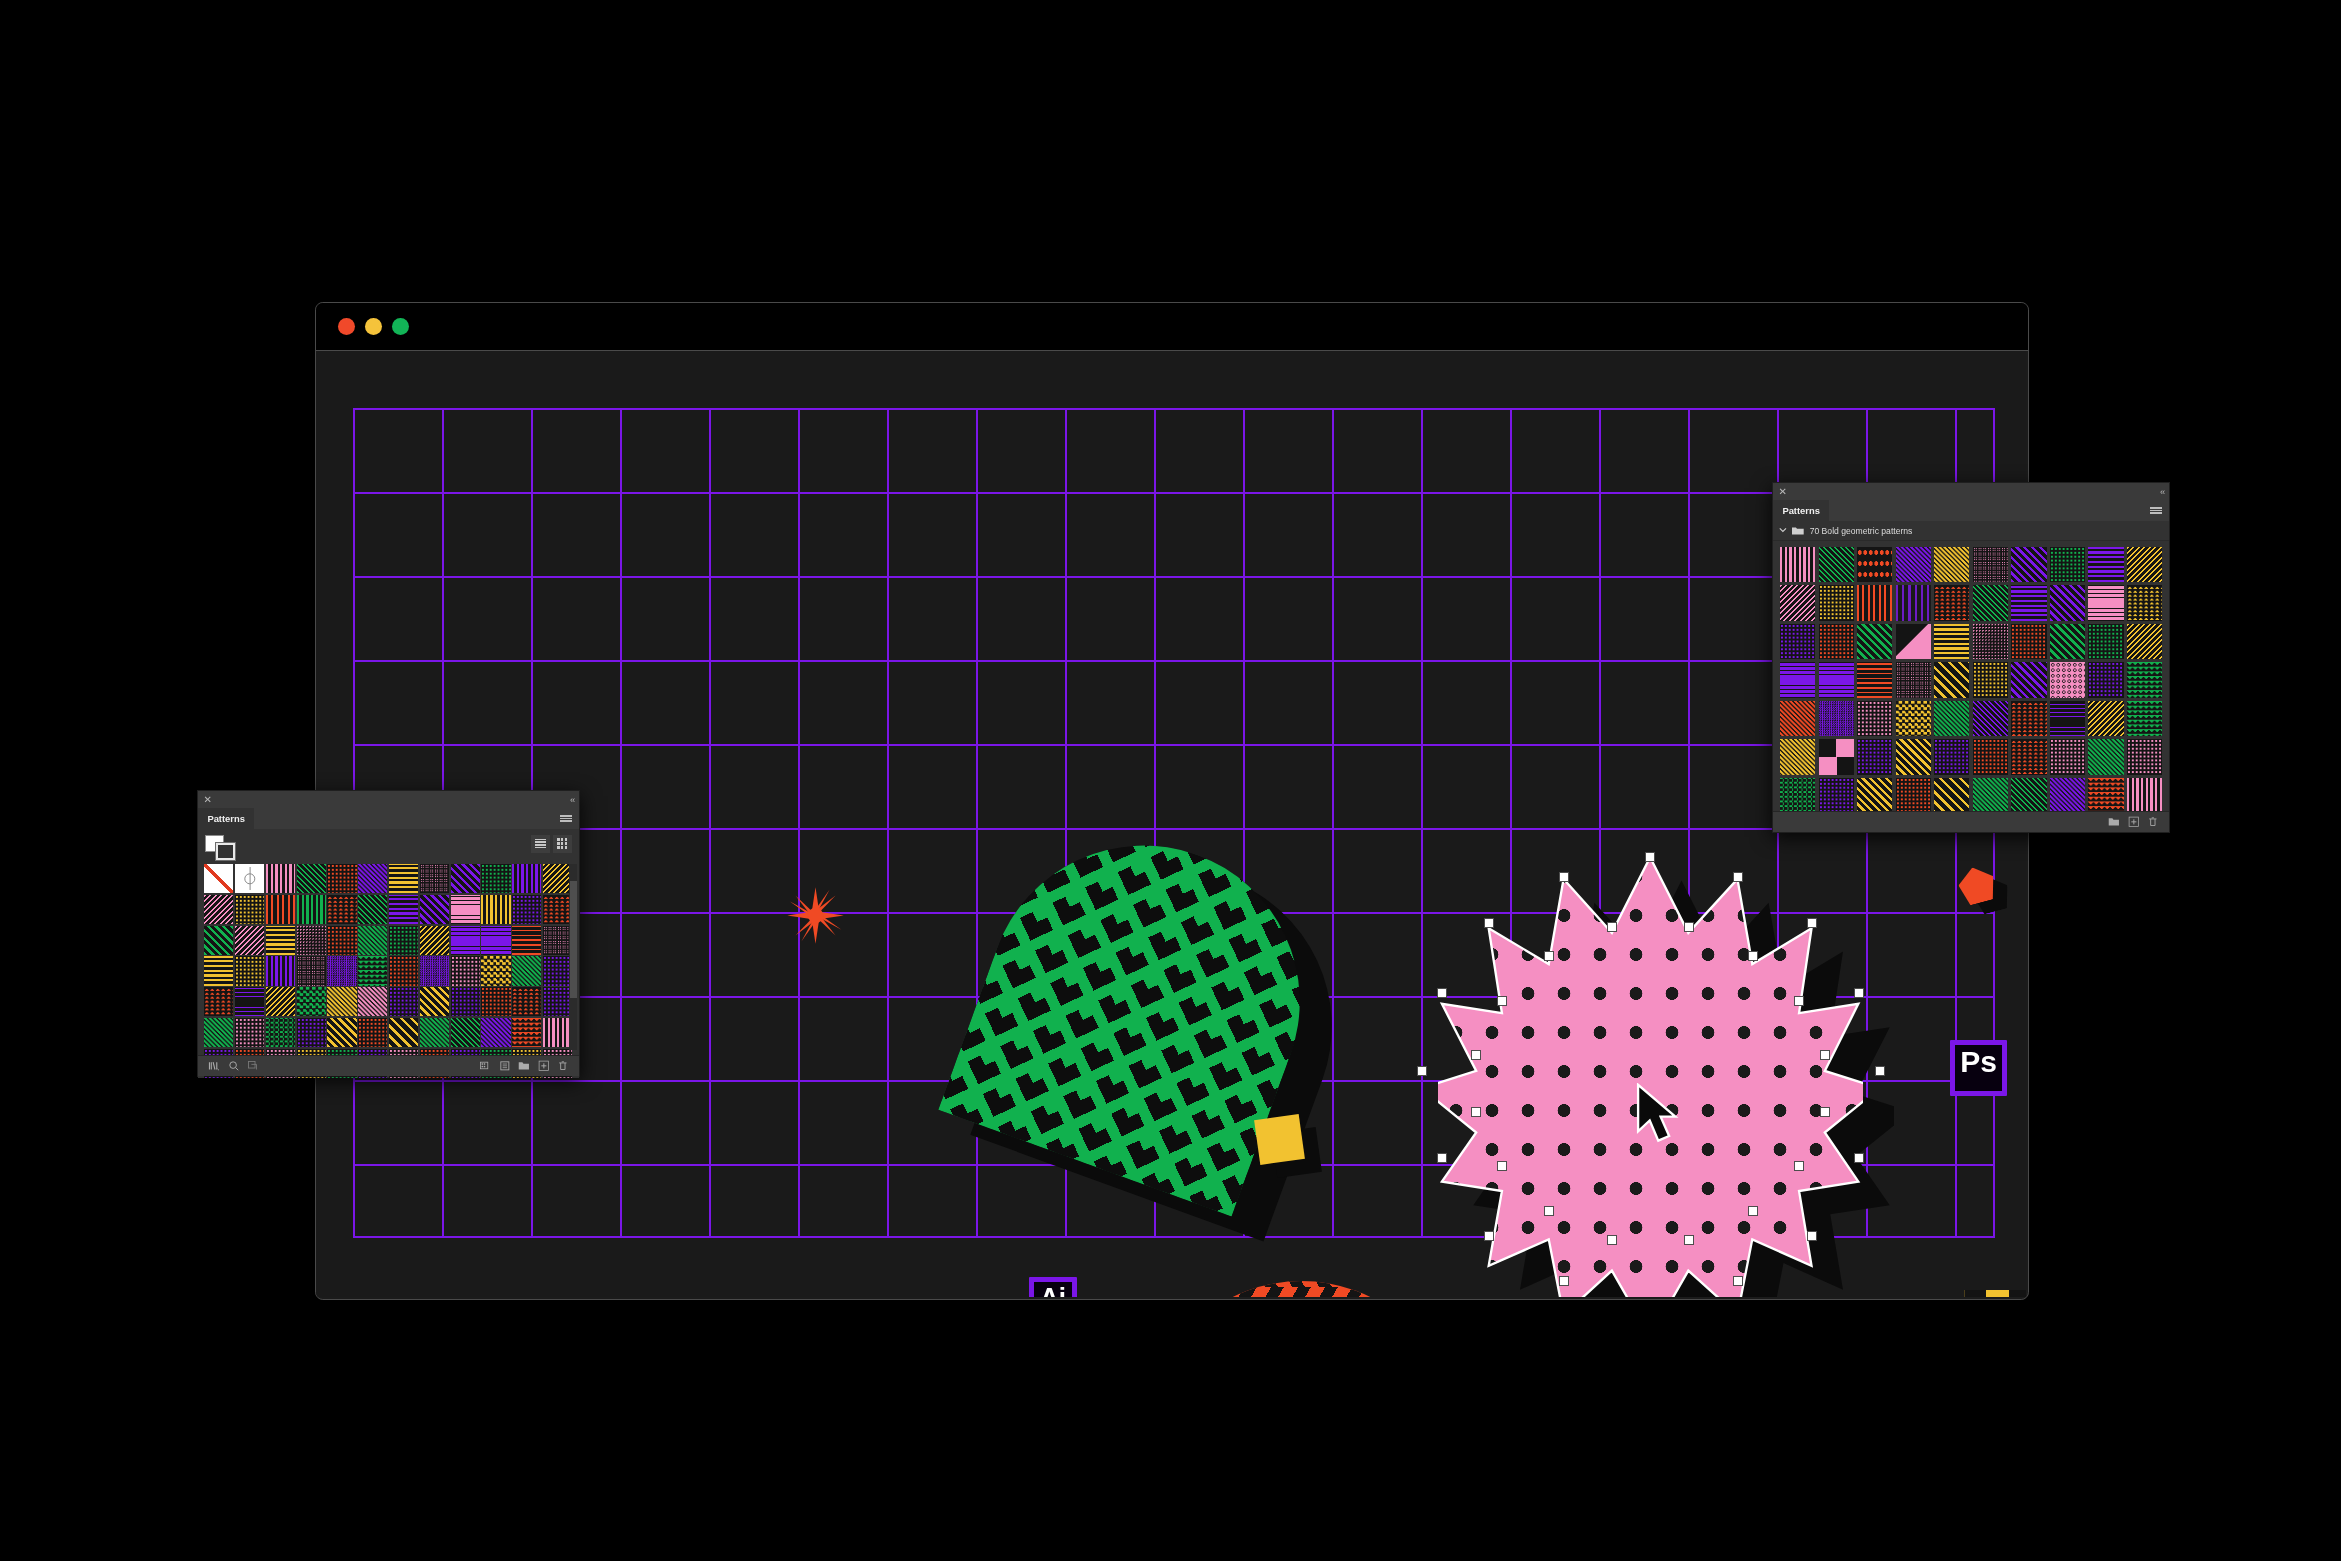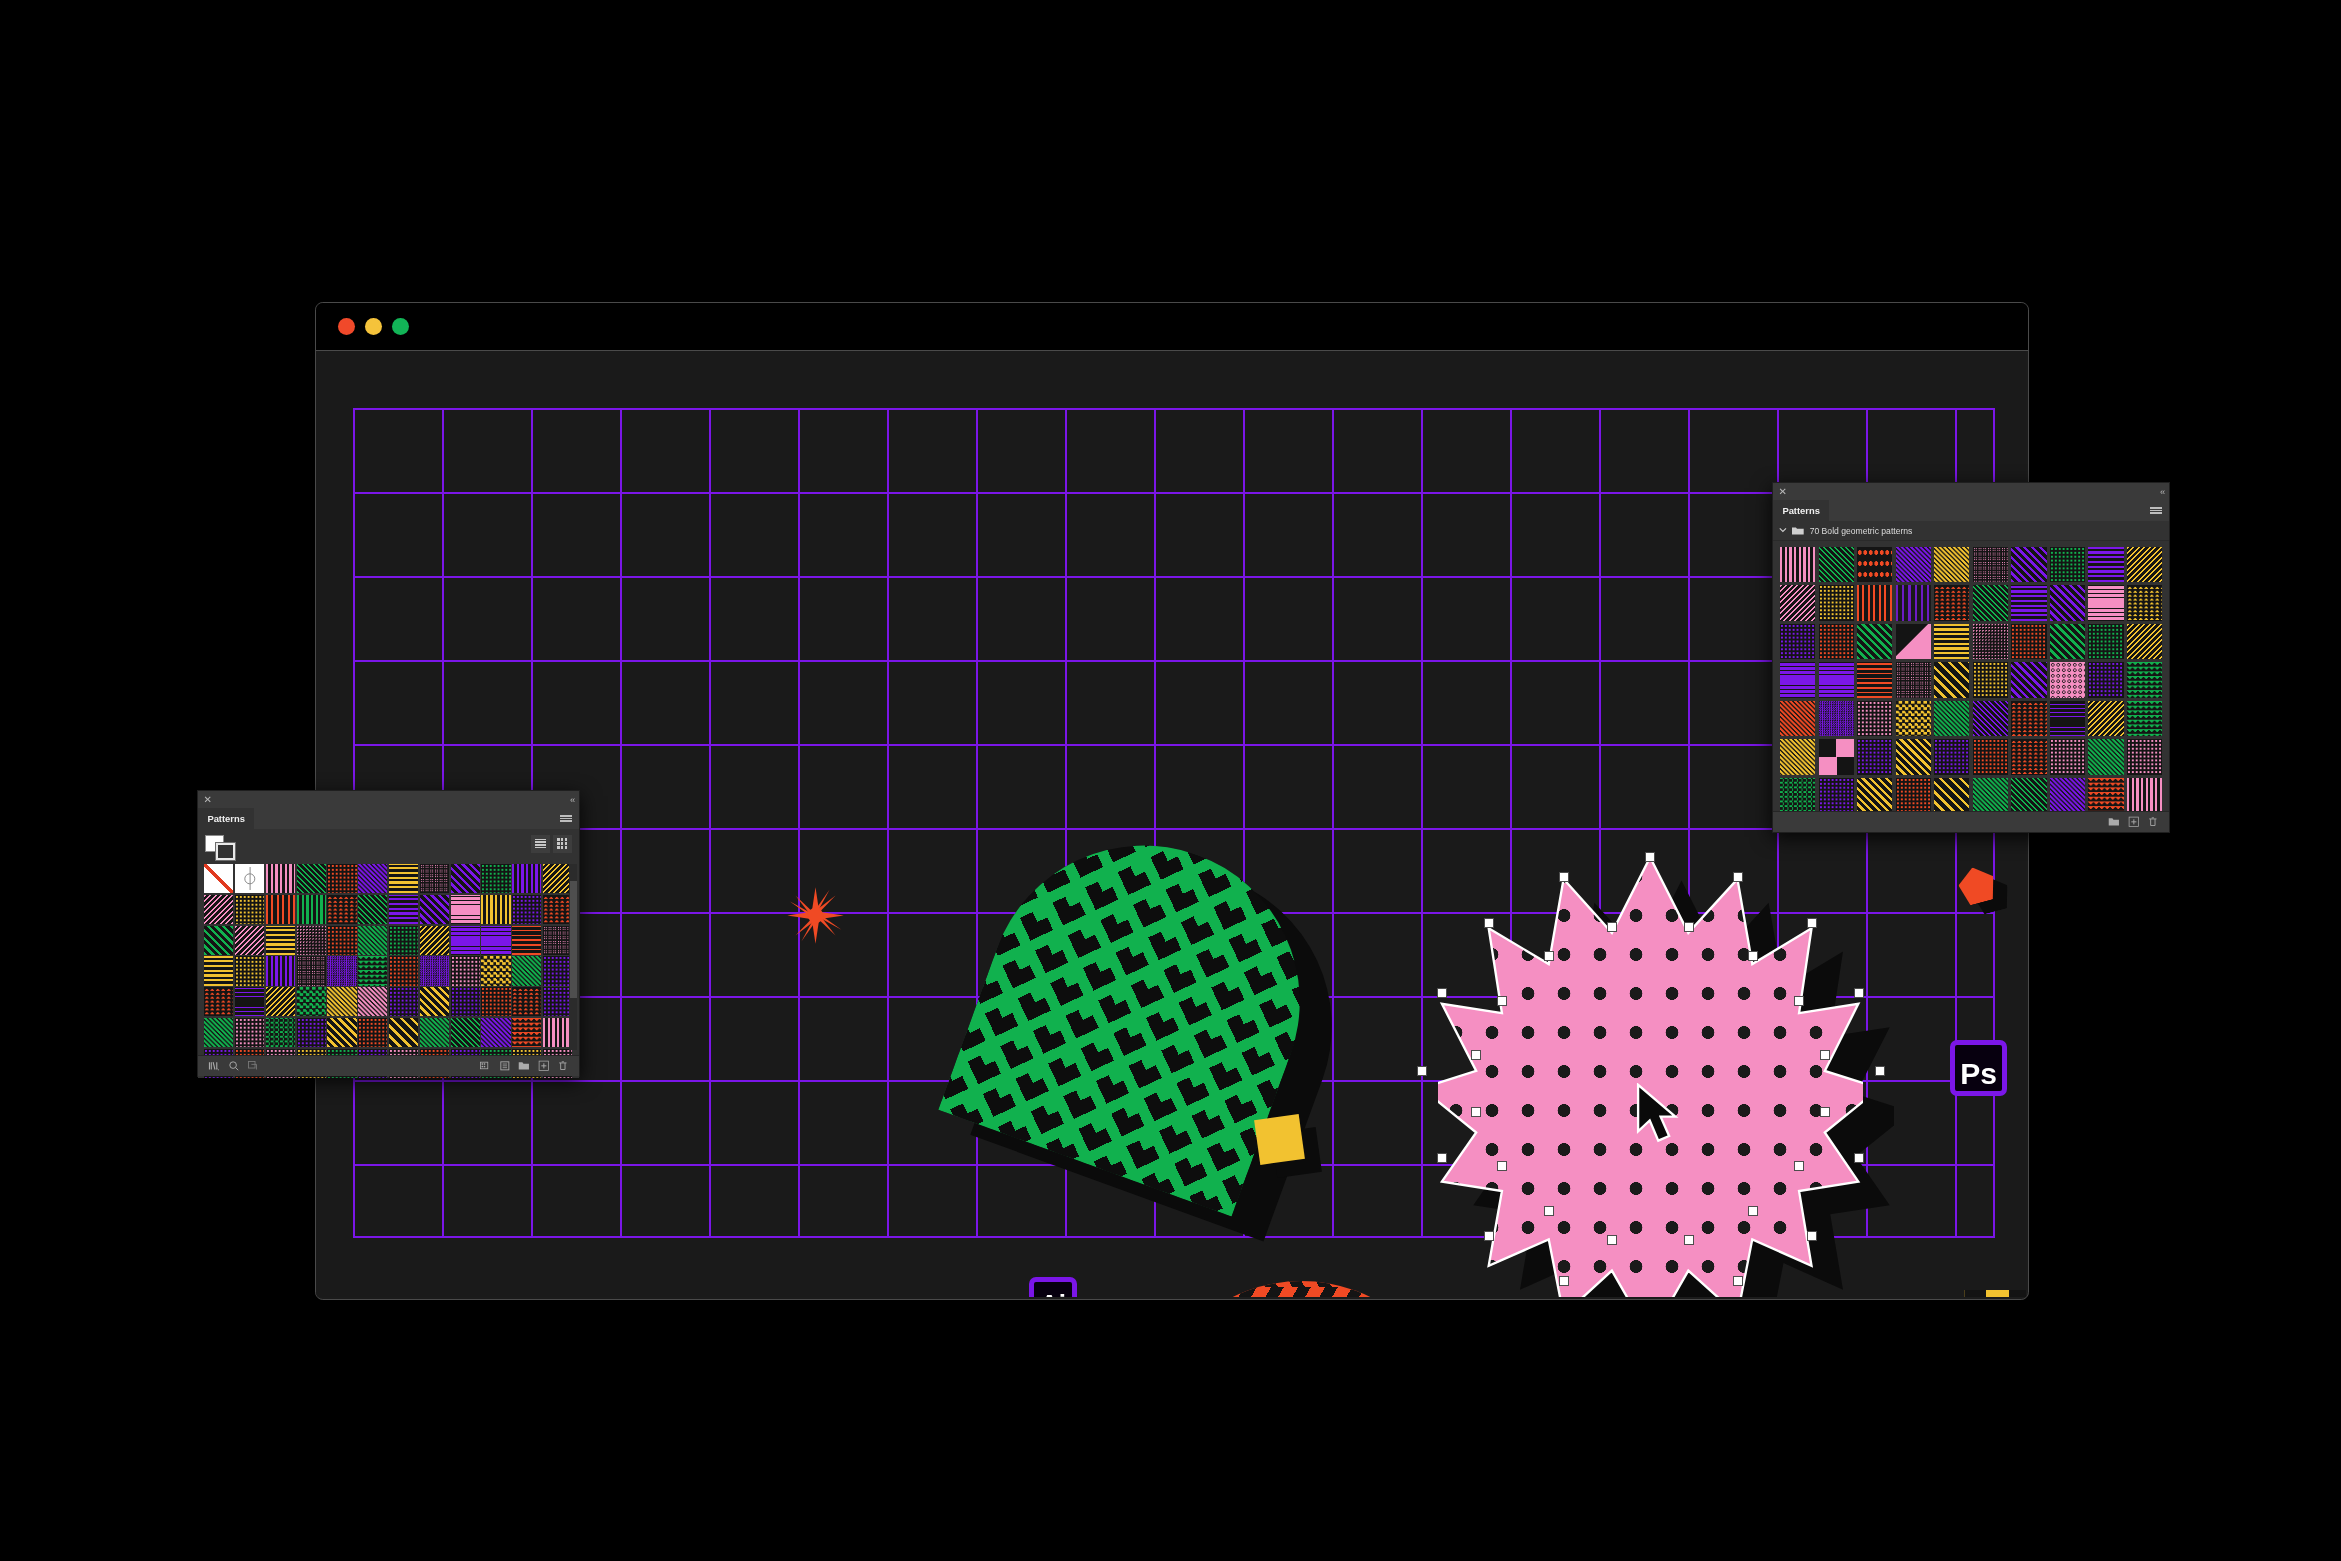--- a/index.html
+++ b/index.html
@@ -151,24 +151,24 @@
     background:#0b0b0b; transform:rotate(-8deg);
   }
   #yellow-square{
     left:904px; top:709px; width:45px; height:45px;
     background:#f2c230; transform:rotate(-8deg);
   }
 
   
   .app-badge{
     position:absolute;
-    display:flex; align-items:flex-end; justify-content:center;
+    display:flex; align-items:flex-start; justify-content:center;
     background:#07000f;
     border:5.5px solid #7B16E8;
-    border-radius:7px;
+    border-radius:1px;
     color:#fff; font-weight:700;
     font-family:"Liberation Sans", sans-serif;
   }
   #badge-ai{ left:676px; top:869px; width:48px; height:48px; font-size:26px; }
   #badge-ps{ left:1597px; top:632px; width:57px; height:56px; font-size:30px; }
 
   
   .panel{
     position:absolute;
     background:#323232;

